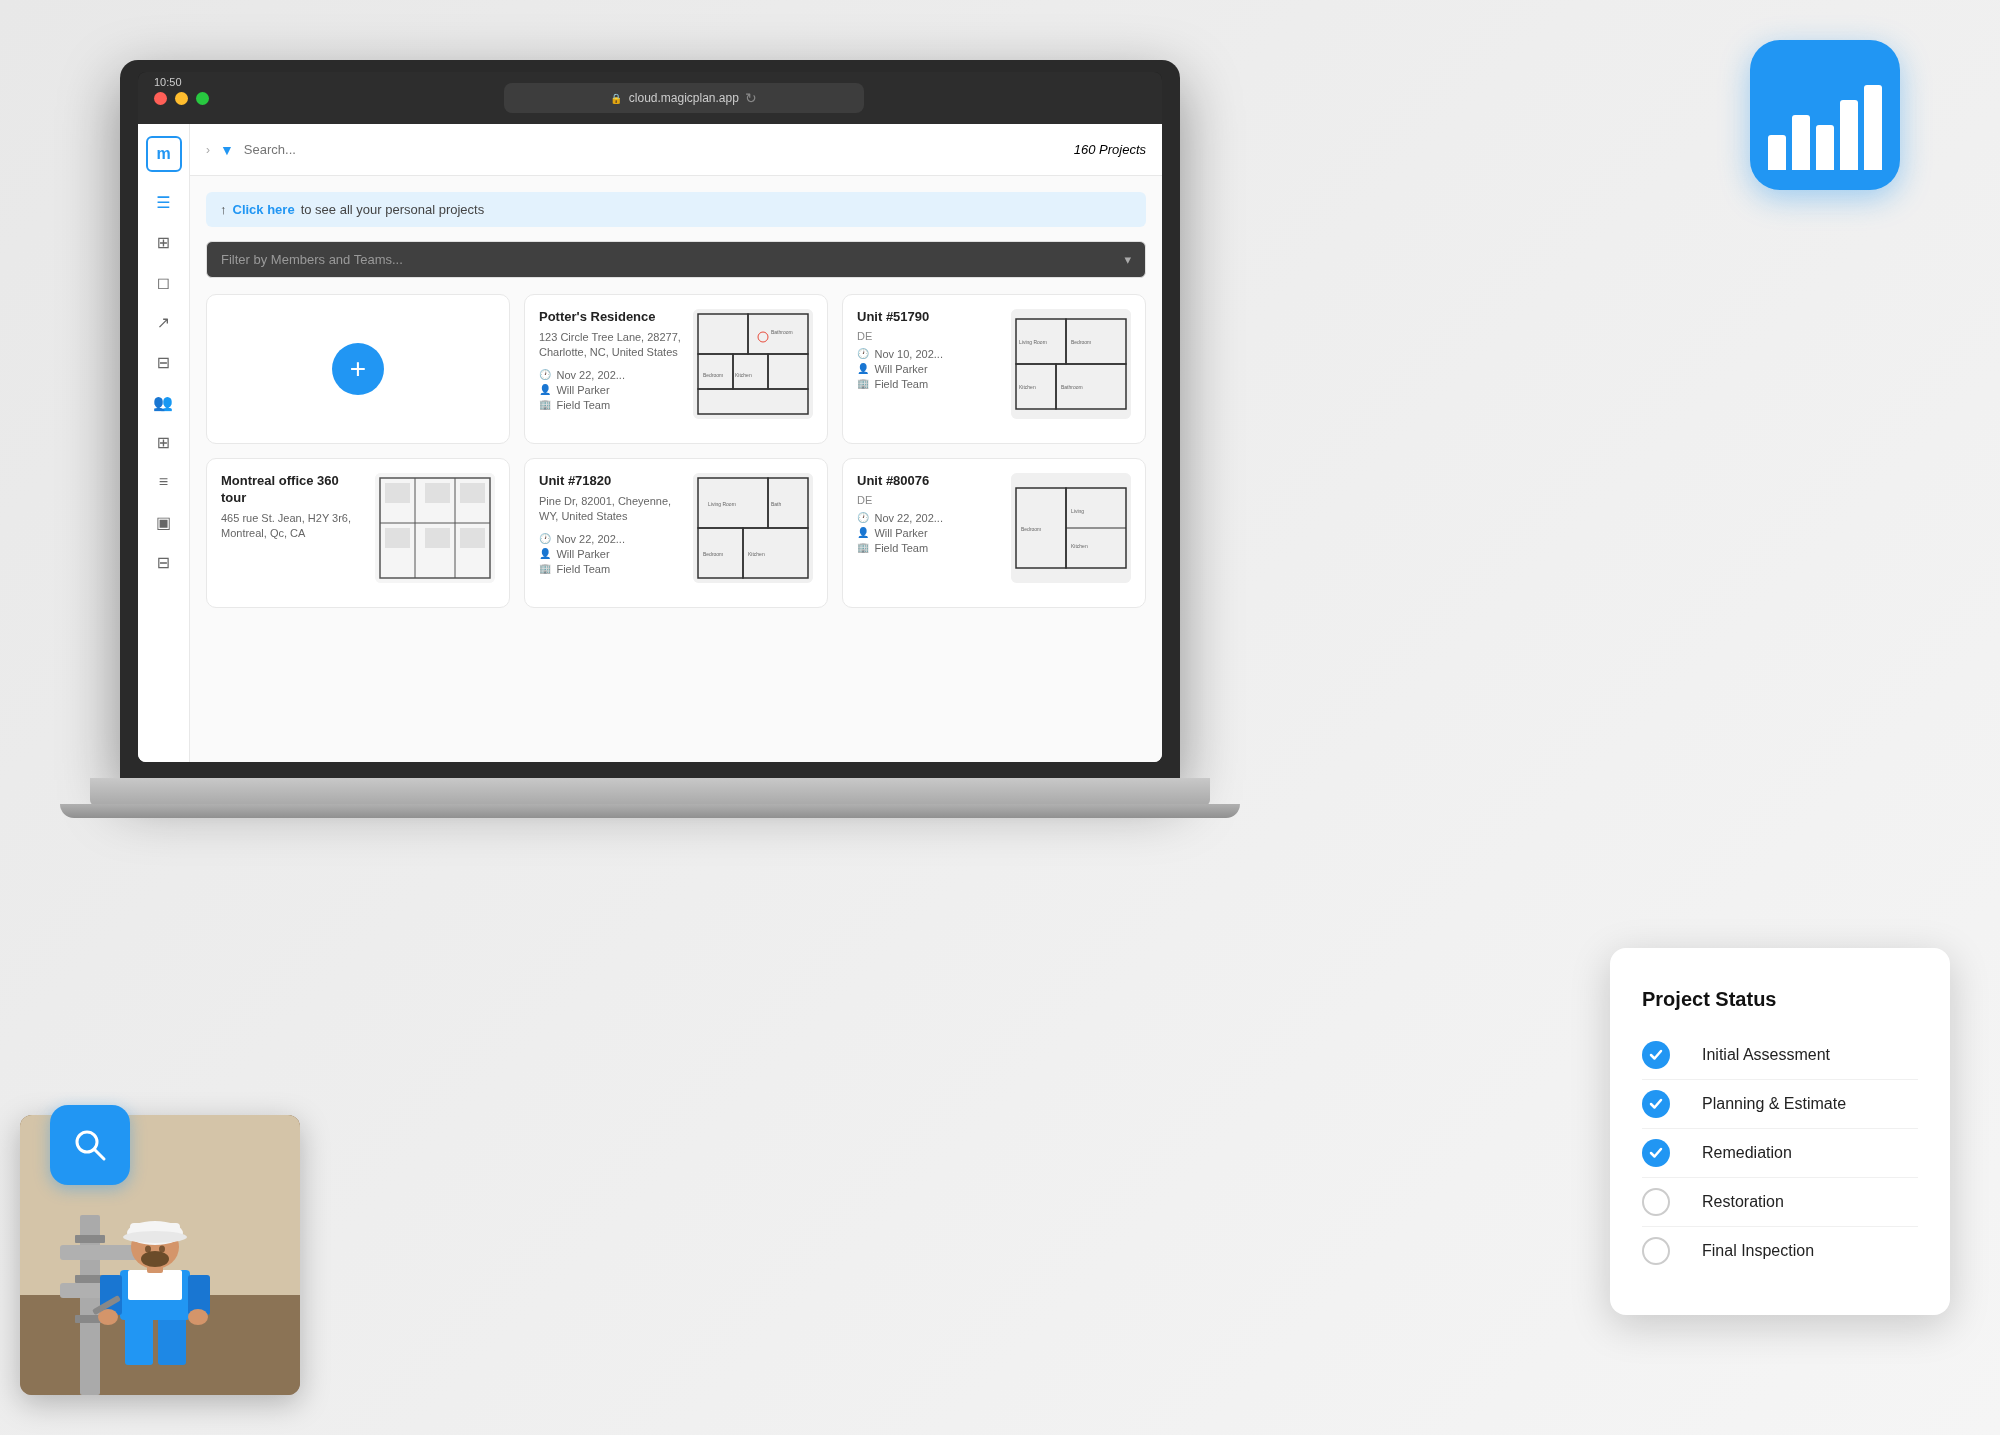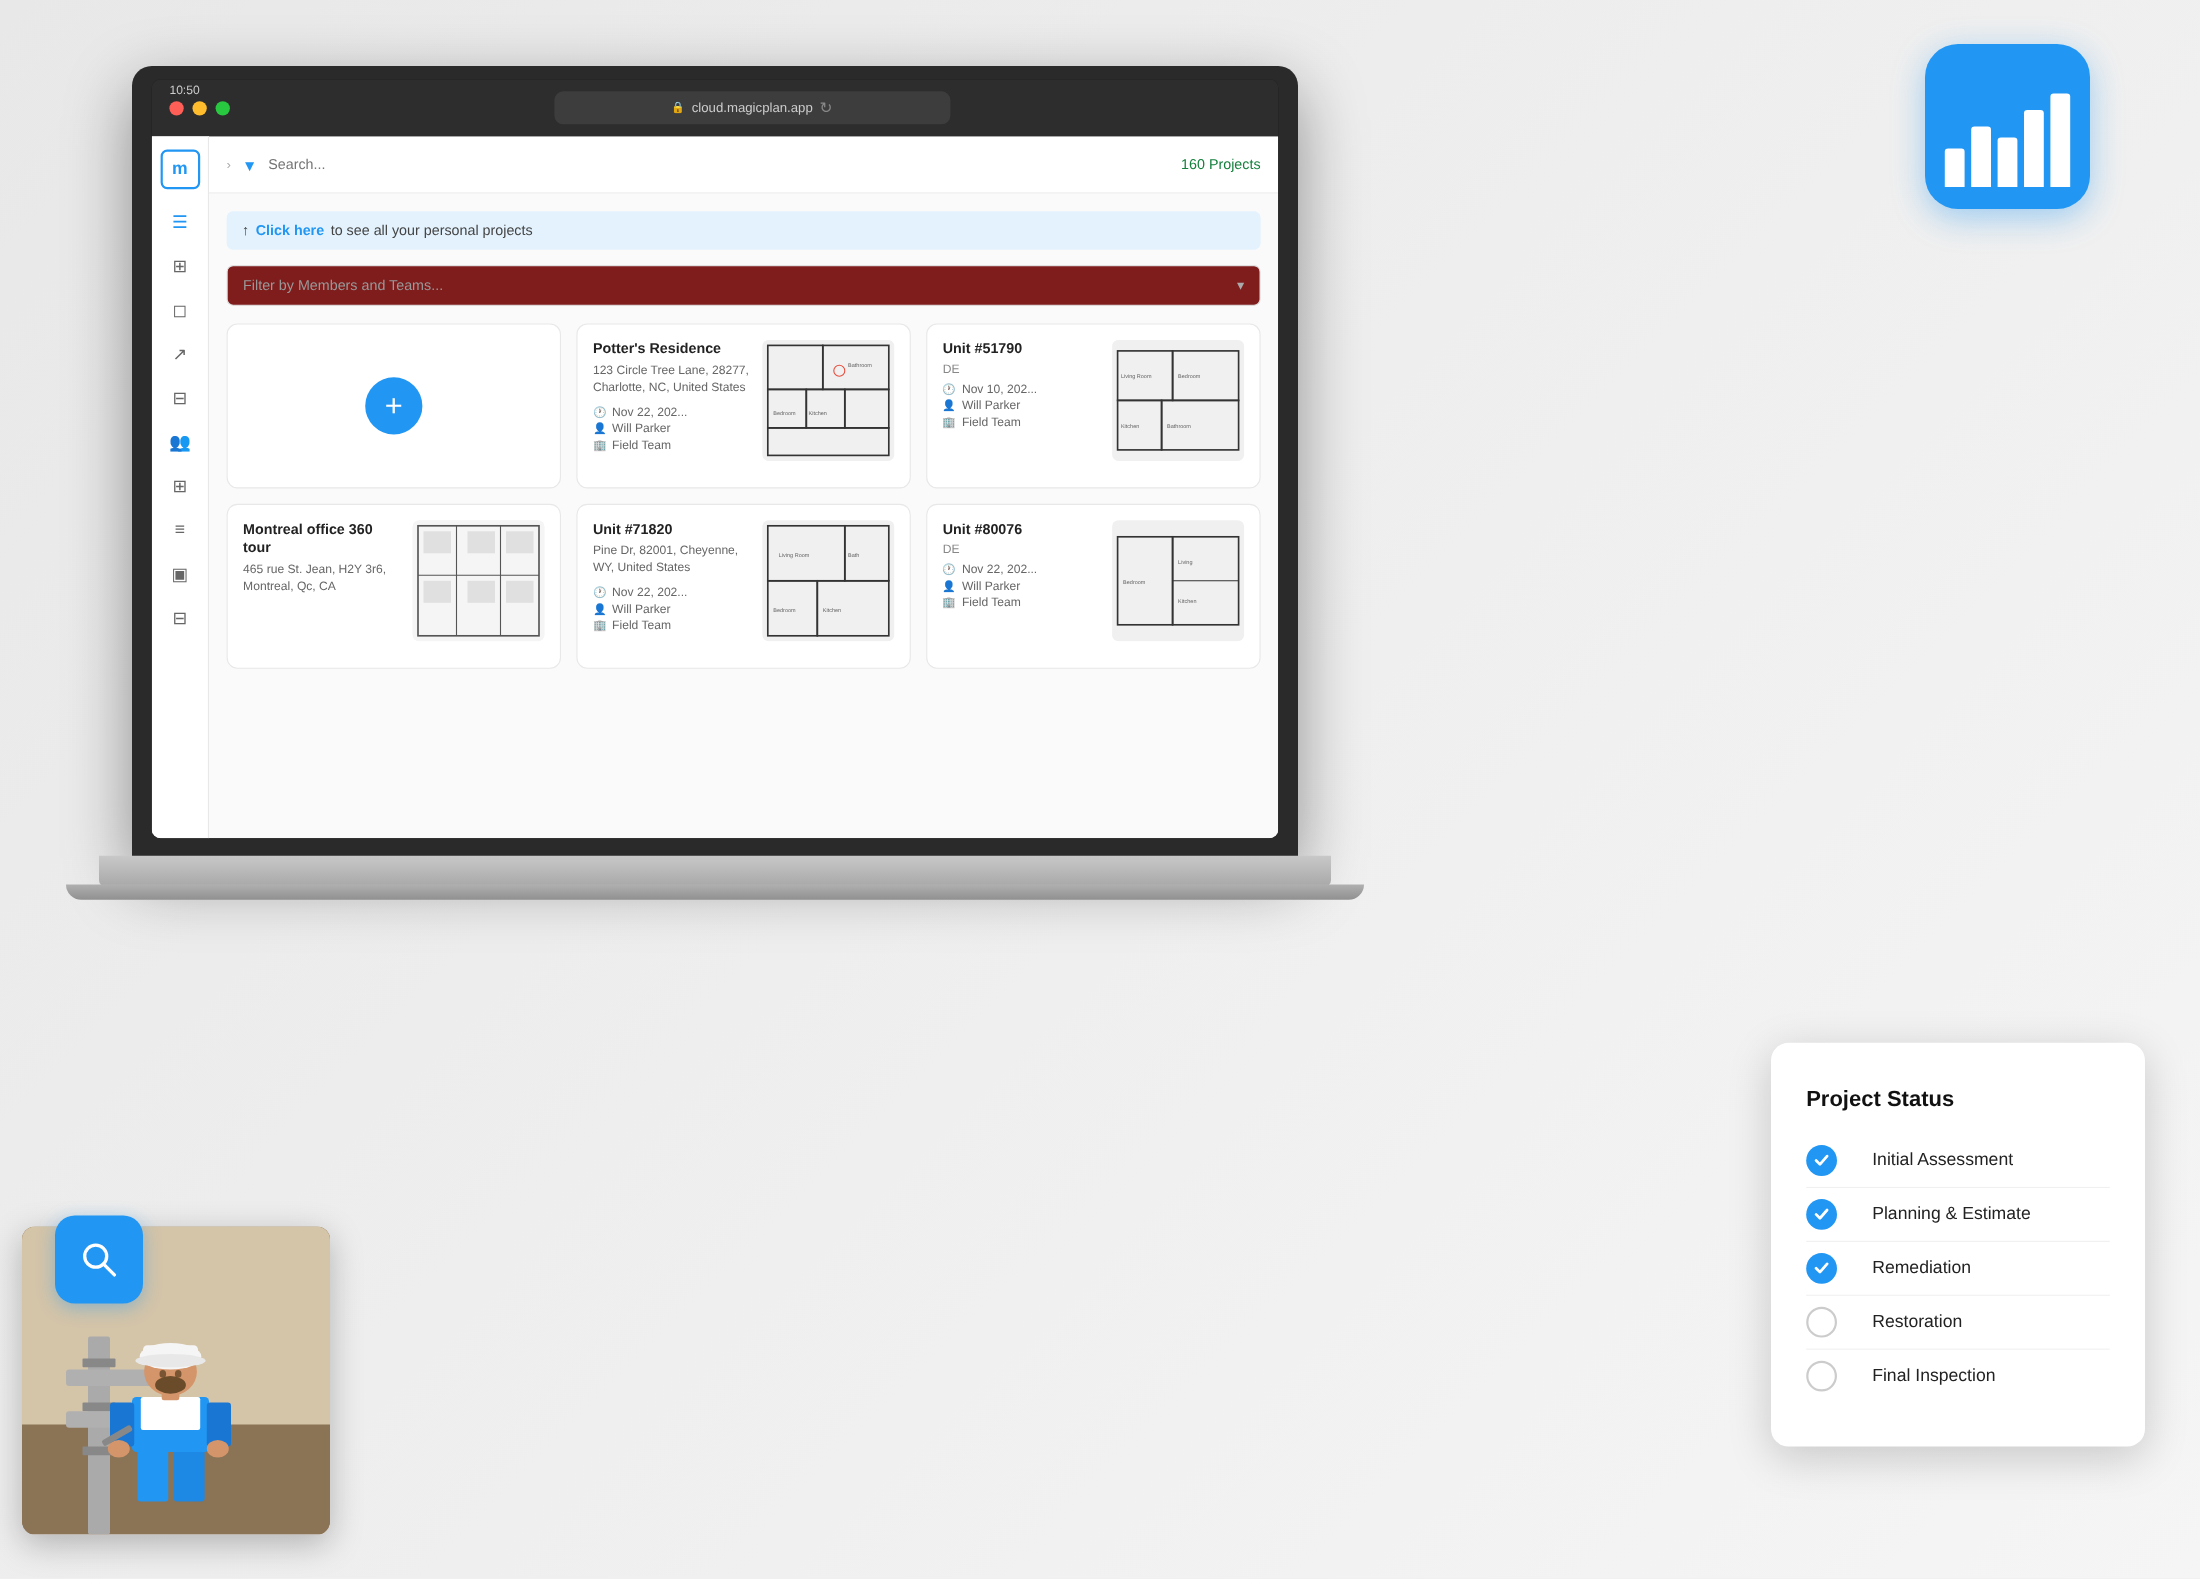--- a/index.html
+++ b/index.html
@@ -218,23 +218,24 @@
       flex: 1;
       height: 32px;
       border: none;
       outline: none;
       font-size: 13px;
       color: #999;
       background: transparent;
     }
 
     .project-count {
-      color: #15803d;
+      color: #000000;
       font-size: 13px;
       white-space: nowrap;
+      font-style: italic;
     }
 
     
     .content-area {
       flex: 1;
       padding: 16px;
       overflow: auto;
       background: #fafafa;
     }
 
@@ -257,21 +258,21 @@
     }
 
     .filter-members-bar {
       border: 1px solid #e0e0e0;
       border-radius: 6px;
       padding: 10px 14px;
       margin-bottom: 16px;
       display: flex;
       align-items: center;
       justify-content: space-between;
-      background: #7f1d1d;
+      background: #404040;
       font-size: 13px;
       color: #999;
       cursor: pointer;
       text-align: right;
     }
 
     .filter-chevron {
       color: #aaa;
     }
 

